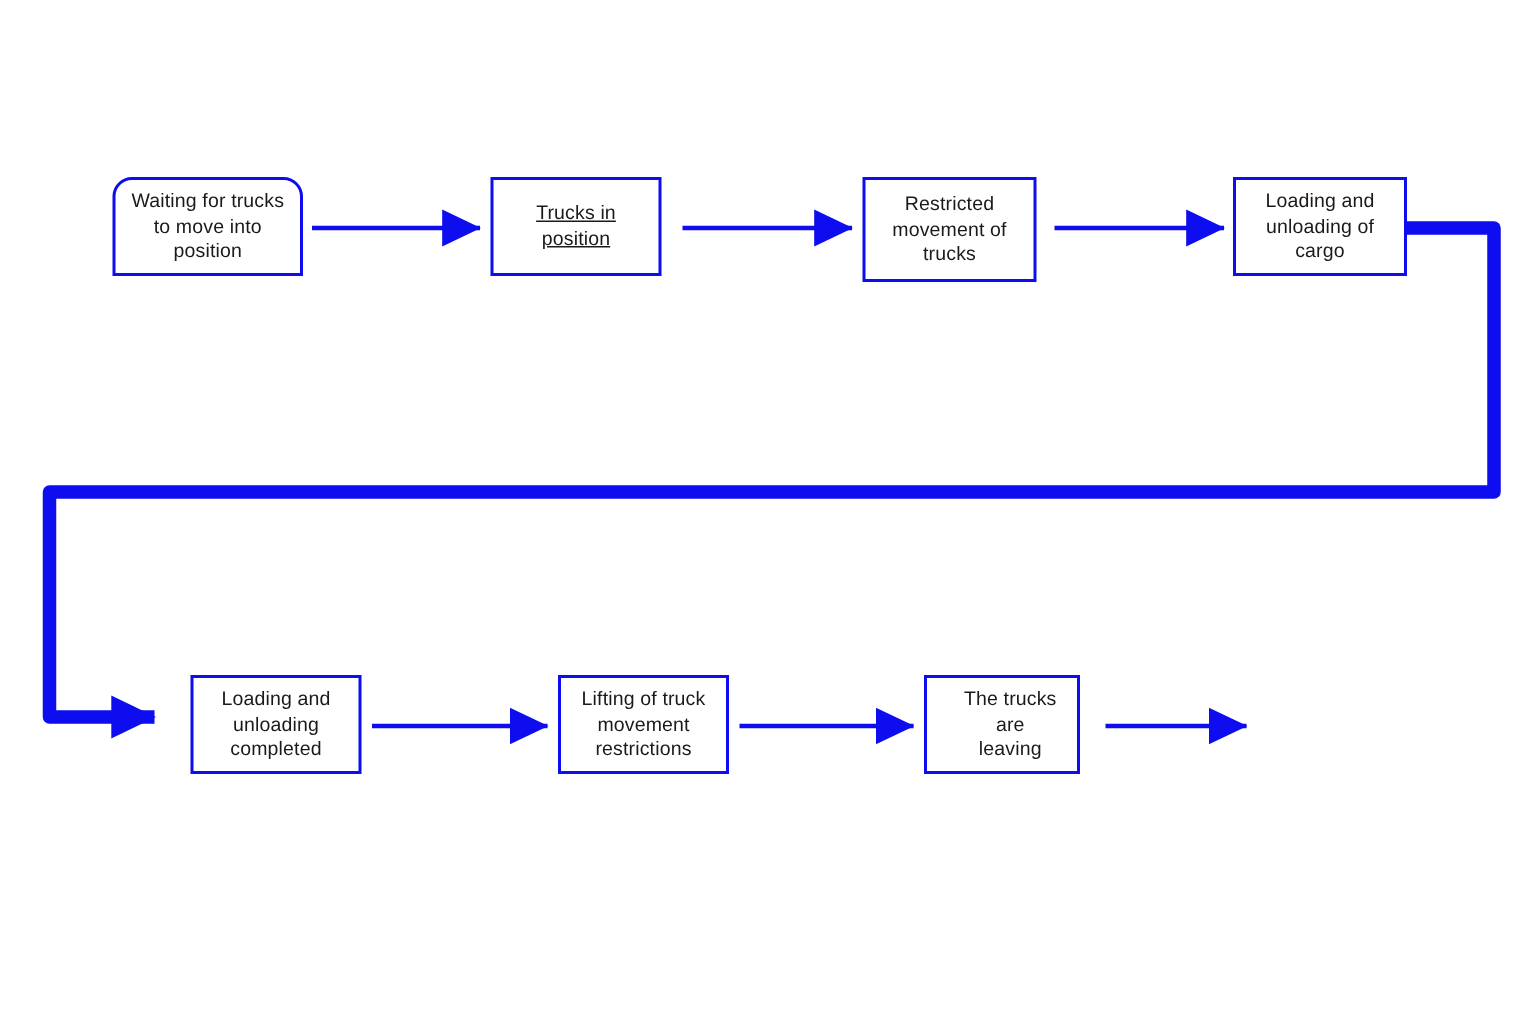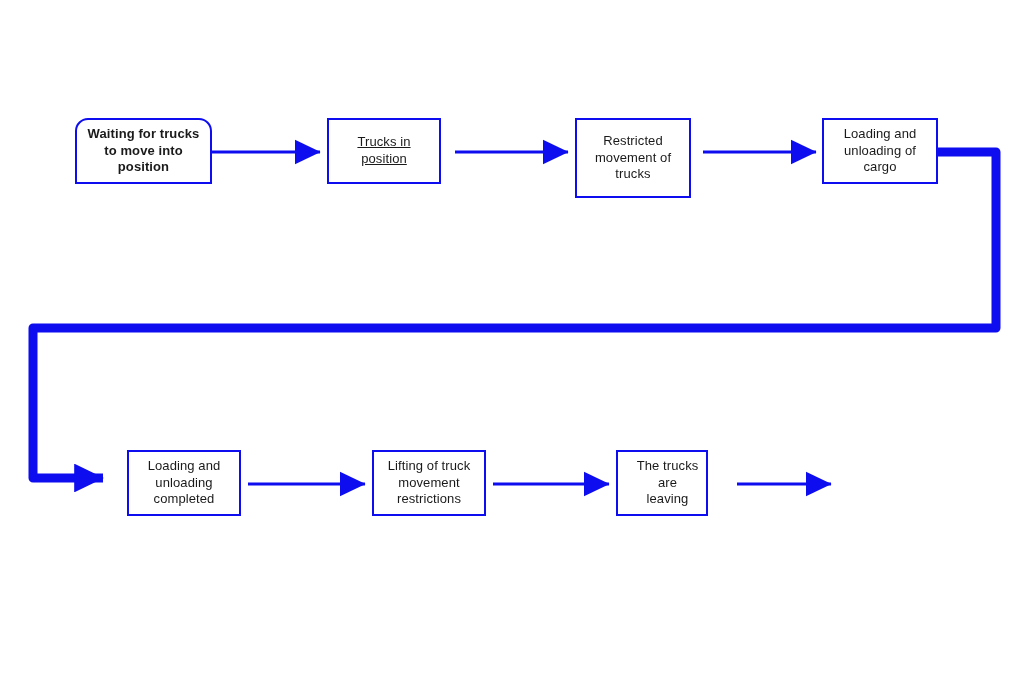--- a/index.html
+++ b/index.html
@@ -69,32 +69,32 @@
 
     <path d="M 938 152 L 996 152 L 996 328 L 33 328 L 33 478 L 103 478" fill="none" stroke="#0d0df0" stroke-width="9" stroke-linejoin="round" stroke-linecap="butt" marker-end="url(#arrowThick)"></path>
 
     <line x1="248" y1="484" x2="365" y2="484" stroke="#0d0df0" stroke-width="3" marker-end="url(#arrowThin)"></line>
 
     <line x1="493" y1="484" x2="609" y2="484" stroke="#0d0df0" stroke-width="3" marker-end="url(#arrowThin)"></line>
 
     <line x1="737" y1="484" x2="831" y2="484" stroke="#0d0df0" stroke-width="3" marker-end="url(#arrowThin)"></line>
   </svg>
 
-  <div class="node rounded-top" style="left:75px; top:118px; width:137px; height:66px;font-weight:bold;">
+  <div class="node rounded-top" style="left:75px; top:118px; width:127px; height:66px;">
     <span class="node-label">Waiting for trucks
 to move into
 position</span>
   </div>
 
   <div class="node" style="left:327px; top:118px; width:114px; height:66px;text-decoration:underline;">
     <span class="node-label">Trucks in
 position</span>
   </div>
 
-  <div class="node" style="left:575px; top:118px; width:116px; height:80px;">
+  <div class="node" style="left:575px; top:118px; width:116px; height:70px;">
     <span class="node-label">Restricted
 movement of
 trucks</span>
   </div>
 
   <div class="node" style="left:822px; top:118px; width:116px; height:66px;">
     <span class="node-label">Loading and
 unloading of
 cargo</span>
   </div>
@@ -104,19 +104,19 @@
 unloading
 completed</span>
   </div>
 
   <div class="node" style="left:372px; top:450px; width:114px; height:66px;">
     <span class="node-label">Lifting of truck
 movement
 restrictions</span>
   </div>
 
-  <div class="node" style="left:616px; top:450px; width:92px; height:66px;padding-left:16px;">
+  <div class="node" style="left:616px; top:450px; width:104px; height:66px;padding-left:16px;">
     <span class="node-label">The trucks are
 leaving</span>
   </div>
 
 
 </div>
 
 </body></html>

